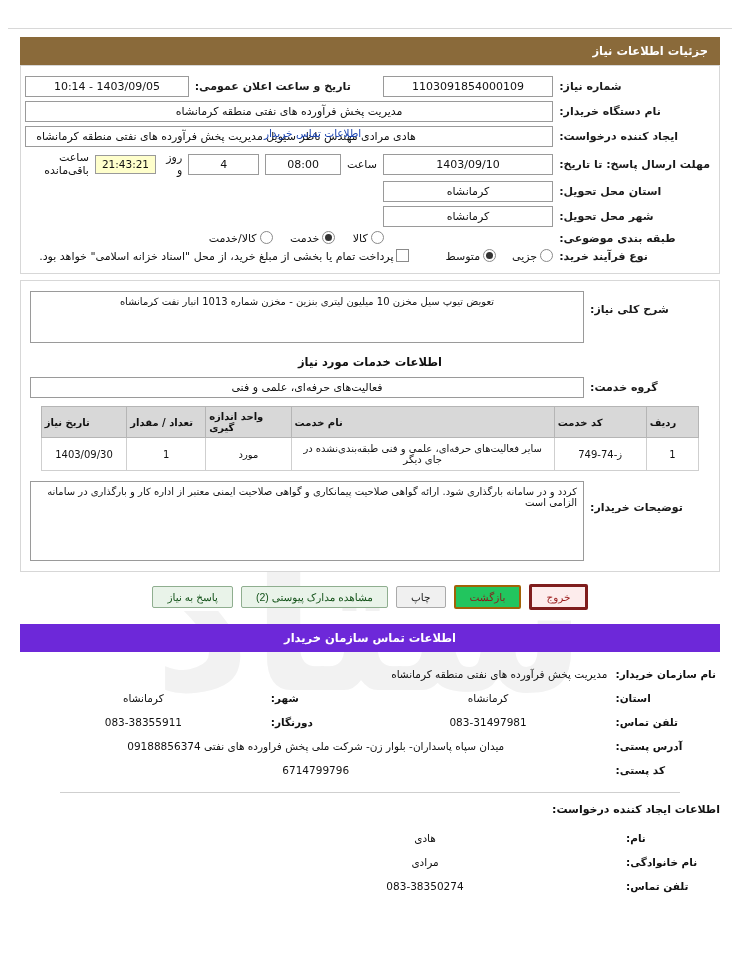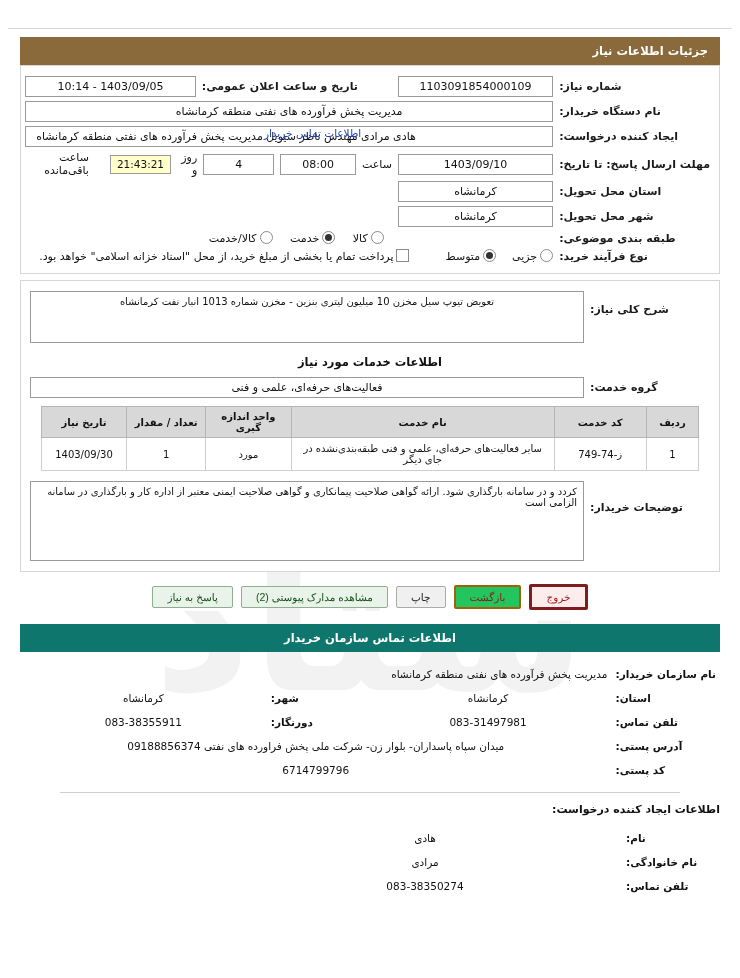--- a/index.html
+++ b/index.html
@@ -55,21 +55,21 @@
     padding:0 10px;
     font-size:11px;
     text-align:center;
     overflow:hidden;
     white-space:nowrap;
   }
   .link{color:#1a43b0;text-decoration:none;font-size:10.5px;}
   .inline-row{display:flex;align-items:center;gap:6px;justify-content:flex-start;}
   .yellowfld{
     border:1px solid #9a9a9a;background:#ffffcc;height:17px;line-height:17px;
-    padding:0 6px;font-size:10.5px;text-align:center;display:inline-block;margin-left:15px;
+    padding:0 6px;font-size:10.5px;text-align:center;display:inline-block;
   }
   .radio{
     display:inline-block;width:11px;height:11px;border:1px solid #8a8a8a;border-radius:50%;
     background:#fff;vertical-align:-2px;margin-left:3px;position:relative;
   }
   .radio.on:after{
     content:"";position:absolute;inset:2px;background:#333;border-radius:50%;
   }
   .ckbox{
     display:inline-block;width:11px;height:11px;border:1px solid #8a8a8a;
@@ -81,40 +81,40 @@
     padding:4px 6px;font-size:10px;text-align:center;
   }
   .bigbox.tall{min-height:70px;text-align:right;}
   .sub-title{
     text-align:center;font-weight:bold;font-size:11.5px;margin:10px 0 6px 0;color:#111;
   }
   table.grid{
     width:96%;margin:6px auto 0 auto;border-collapse:collapse;font-size:10px;
   }
   table.grid th{
-    background:#d8d8d8;border:1px solid #b5b5b5;padding:4px 3px;font-weight:bold;text-align:center;
+    background:#d8d8d8;border:1px solid #b5b5b5;padding:4px 3px;font-weight:bold;text-align:left;
   }
   table.grid td{
     border:1px solid #cfcfcf;padding:5px 3px;text-align:center;background:#fff;
   }
   .btnrow{
     display:flex;gap:8px;justify-content:center;align-items:center;margin:12px 0 0 0;
   }
   .btn{
     border:1px solid #8fae8f;background:#e9f3e9;color:#14531a;
     padding:4px 14px;font-size:10.5px;cursor:pointer;border-radius:2px;
   }
   .btn.gray{border:1px solid #aaa;background:#f0f0f0;color:#222;}
   .btn.red{border:3px solid #7f1d1d;background:#fdecec;color:#9b1c1c;}
   .btn.pink{border:2px solid #a16207;background:#22c55e;color:#8b1b1b;}
   .contact{
     margin:14px 20px 0 20px;
   }
   .contact-head{
-    background:#0f766e;color:#fff;font-weight:bold;font-size:11.5px;
+    background:#6d28d9;color:#fff;font-weight:bold;font-size:11.5px;
     padding:7px 12px;text-align:center;
   }
   table.contact-tbl{width:100%;border-collapse:collapse;margin-top:10px;font-size:10.5px;}
   table.contact-tbl td{padding:6px 4px;vertical-align:middle;}
   td.clbl{font-weight:bold;text-align:left;white-space:nowrap;width:90px;}
   td.cval{text-align:center;}
   .divider{border-top:1px solid #cfcfcf;margin:10px 40px;}
   .creator-title{font-weight:bold;font-size:11px;margin:10px 20px 0 20px;text-align:right;}
 </style>
 </head>

